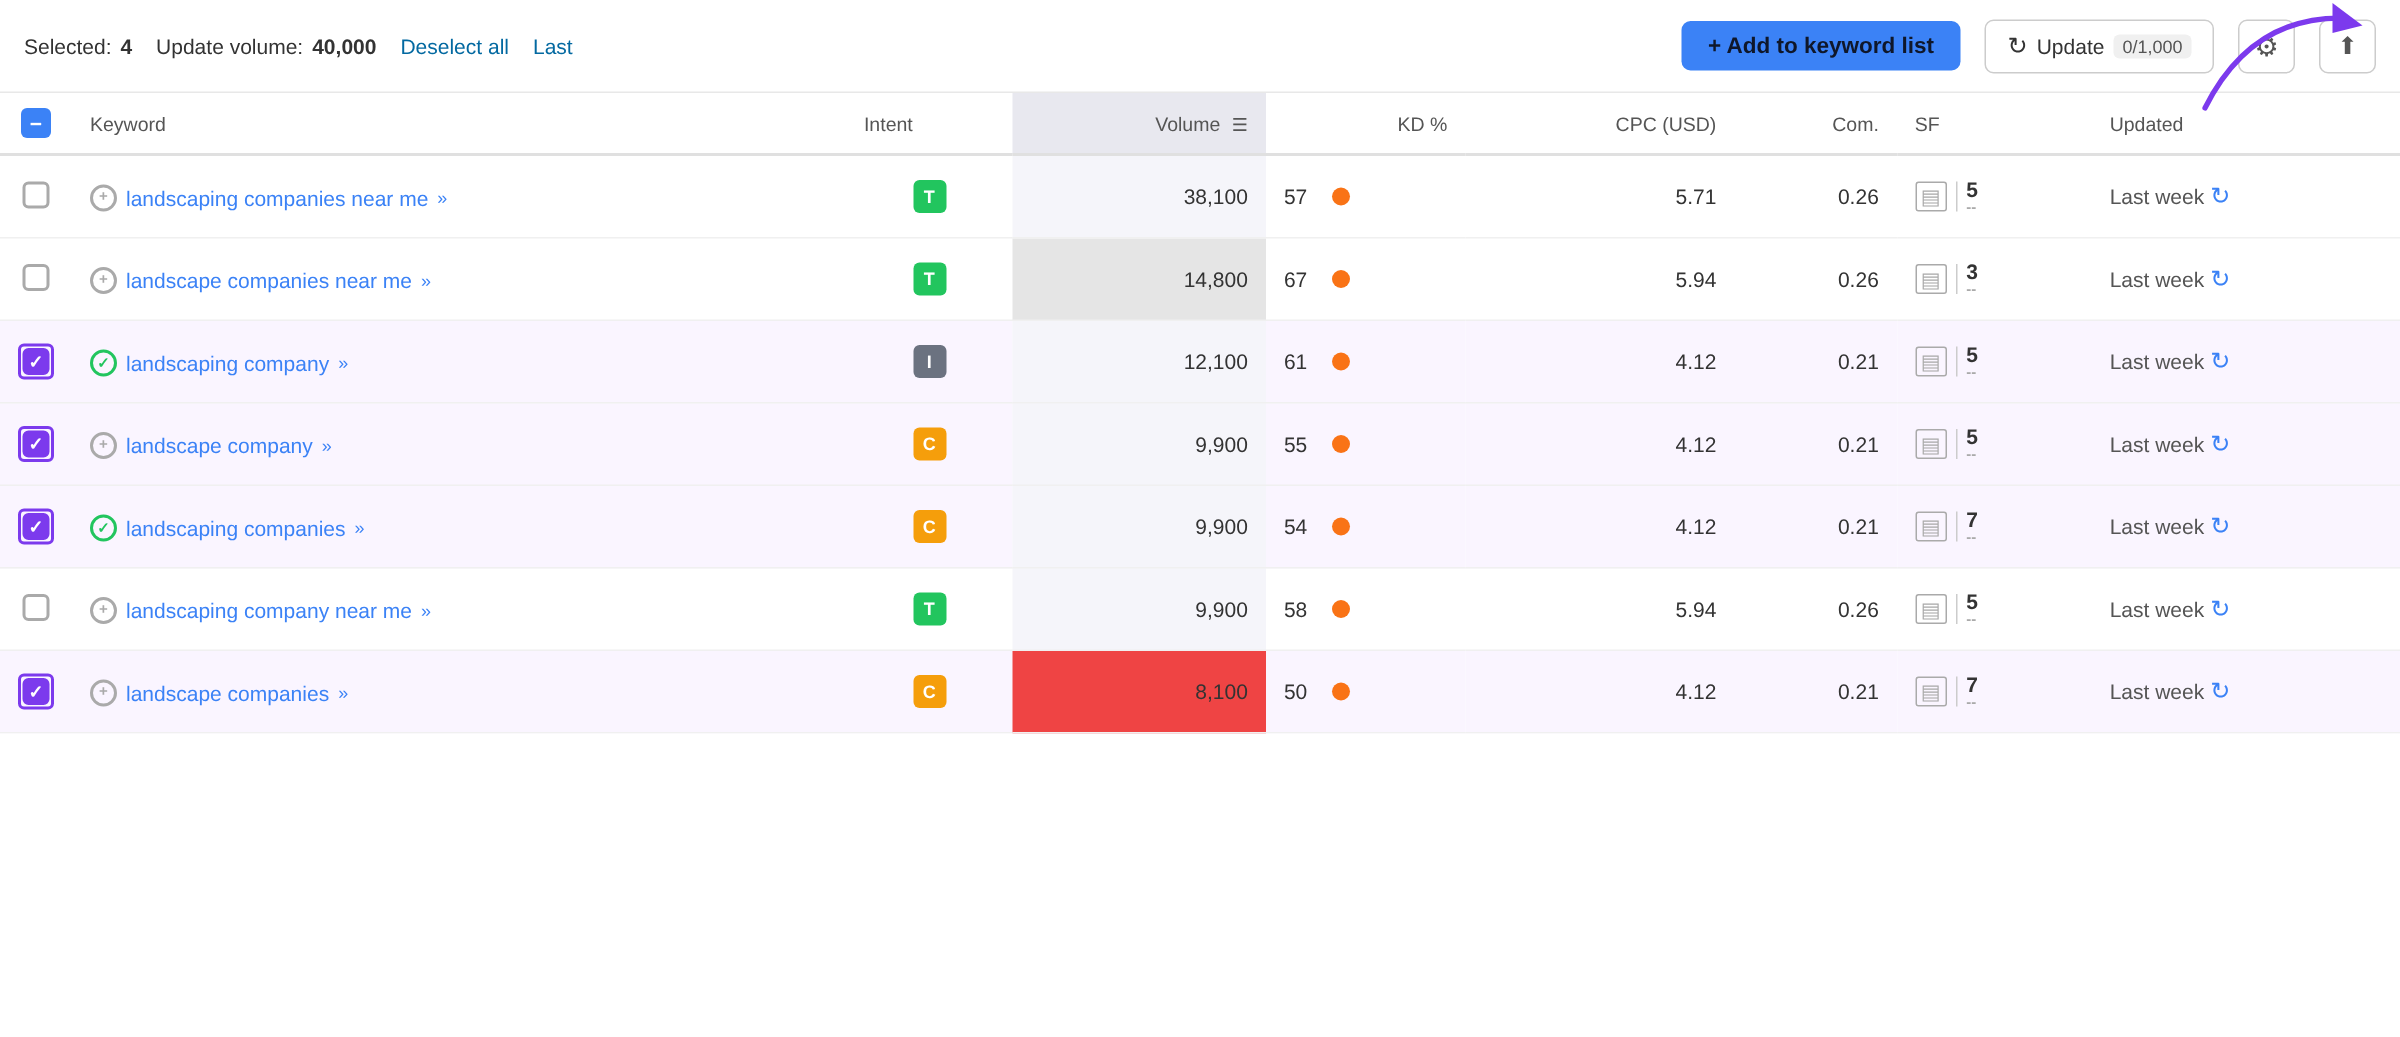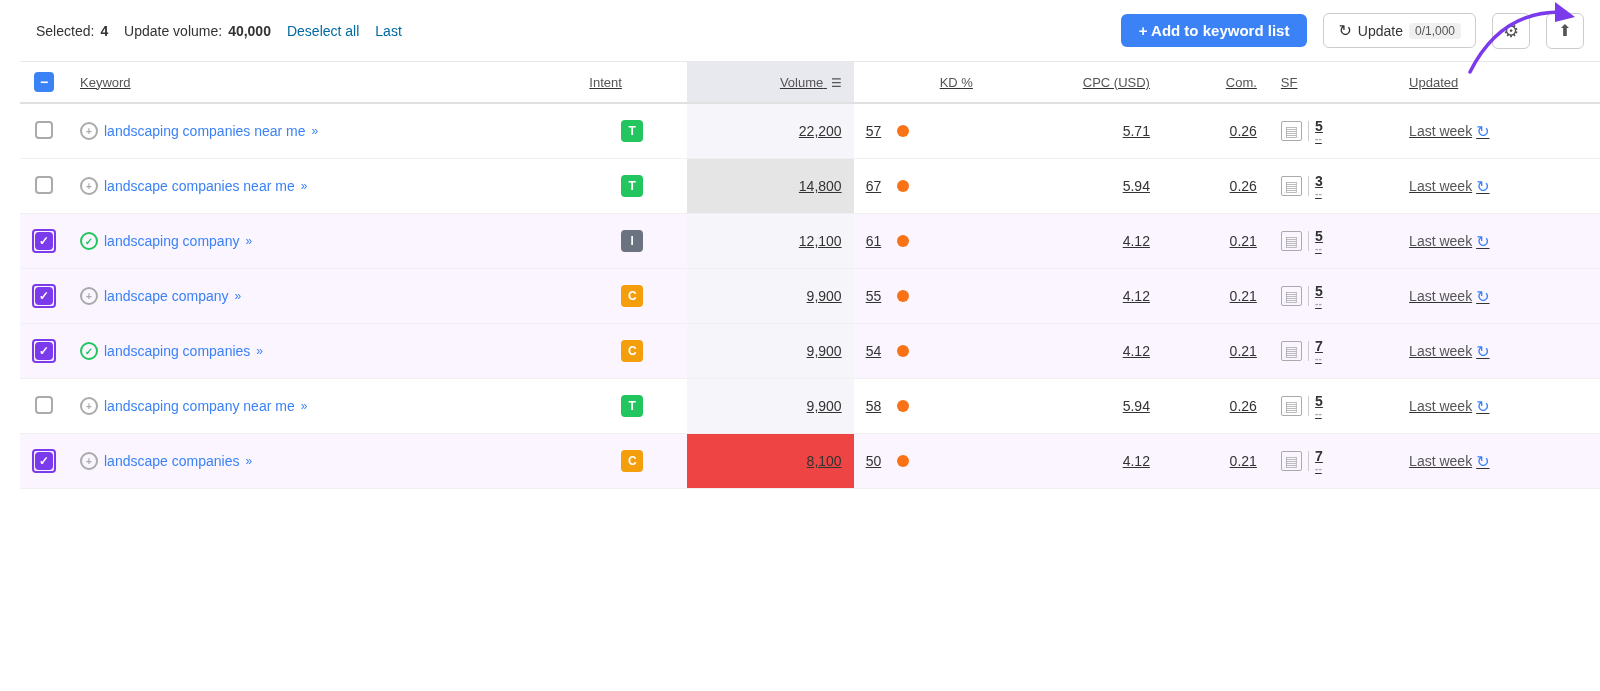--- a/index.html
+++ b/index.html
@@ -35,21 +35,21 @@
       background: none;
       border: none;
       padding: 0;
       font-family: inherit;
     }
     .btn-add {
       display: flex;
       align-items: center;
       gap: 6px;
       background: #3b82f6;
-      color: #ffffff;
+      color: #0f172a;
       border: none;
       border-radius: 6px;
       padding: 8px 18px;
       font-size: 15px;
       font-weight: 600;
       cursor: pointer;
       margin-left: auto;
     }
     .btn-update {
       display: flex;
@@ -81,21 +81,20 @@
       width: 38px;
       height: 36px;
       cursor: pointer;
       font-size: 18px;
       color: #555;
     }
 
     
     .table-wrapper {
       overflow-x: auto;
-      text-decoration: underline;
     }
     table {
       width: 100%;
       border-collapse: collapse;
     }
     thead tr {
       background: #fff;
       border-bottom: 2px solid #e0e0e0;
     }
     thead th {
@@ -262,21 +261,21 @@
     .sort-icon {
       display: inline-block;
       font-size: 12px;
       color: #555;
       margin-left: 4px;
     }
   </style>
 </head>
 <body>
 
-<div style="position: relative; padding-left: 20px;">
+<div style="position: relative;">
 
   <div class="toolbar">
     <span class="toolbar-info">
       <span>Selected:</span>
       <span class="bold">4</span>
       &nbsp;
       <span>Update volume:</span>
       <span class="bold">40,000</span>
     </span>
     <button class="toolbar-link">Deselect all</button>
@@ -342,21 +341,21 @@
       <tbody id="table-body">
 
       <tr>
             <td class="checkbox-cell"><div class="checkbox-custom"></div></td>
             <td><a class="keyword-link">
     <span class="keyword-icon " style="font-size:16px; border:2px solid #aaa; border-radius:50%; width:18px;height:18px;display:inline-flex;align-items:center;justify-content:center;font-size:10px;font-weight:bold;color:#aaa">+</span>
     <span>landscaping companies near me</span>
     <span class="chevron-double">»</span>
   </a></td>
             <td class="center"><span class="intent-badge intent-T">T</span></td>
-            <td class="right sorted" style="background: rgb(245, 245, 250);">22,200</td>
+            <td class="right sorted" style="background: rgb(245, 245, 250);">38,100</td>
             <td>
               <div class="kd-cell">
     <span>57</span>
     <span class="kd-dot"></span>
   </div>
             </td>
             <td class="right">5.71</td>
             <td class="right">0.26</td>
             <td>
               <div class="sf-cell">

